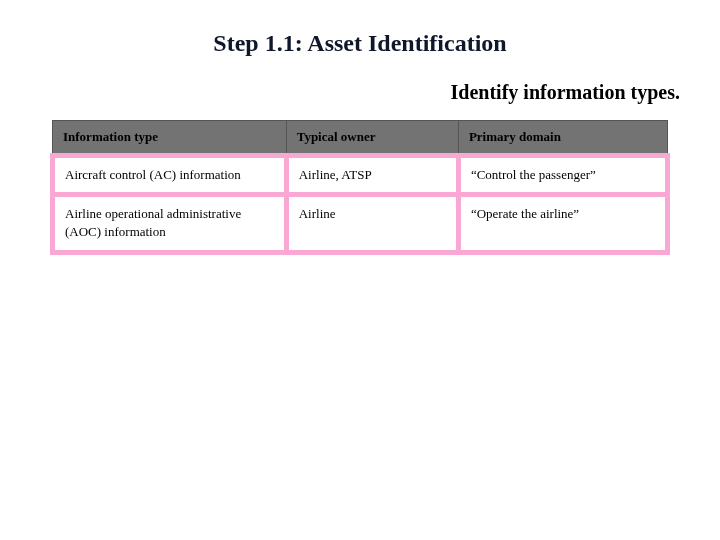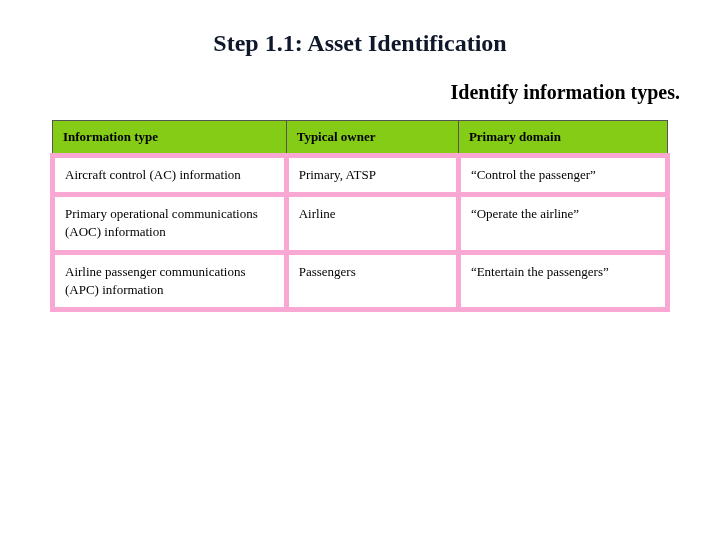--- a/index.html
+++ b/index.html
@@ -46,21 +46,21 @@
       border-collapse: collapse;
       width: 100%;
       font-size: 13px;
     }
 
     th {
       border: 1px solid #555555;
       padding: 8px 10px;
       text-align: left;
       font-weight: bold;
-      background-color: #84cc16;
+      background-color: #737373;
       font-size: 13px;
     }
 
     td {
       border: 5px solid #f9a8d4;
       padding: 8px 10px;
       text-align: left;
       vertical-align: top;
       background-color: #ffffff;
       font-size: 13px;
@@ -83,28 +83,23 @@
     <thead>
       <tr>
         <th class="col-info">Information type</th>
         <th class="col-owner">Typical owner</th>
         <th class="col-domain">Primary domain</th>
       </tr>
     </thead>
     <tbody id="table-body">
     <tr>
           <td>Aircraft control (AC) information</td>
-          <td>Primary, ATSP</td>
+          <td>Airline, ATSP</td>
           <td>“Control the passenger”</td>
         </tr>
         <tr>
-          <td>Primary operational communications (AOC) information</td>
+          <td>Airline operational administrative (AOC) information</td>
           <td>Airline</td>
           <td>“Operate the airline”</td>
-        </tr>
-        <tr>
-          <td>Airline passenger communications (APC) information</td>
-          <td>Passengers</td>
-          <td>“Entertain the passengers”</td>
         </tr>
       </tbody>
   </table>
 </div>
 
 </body></html>

